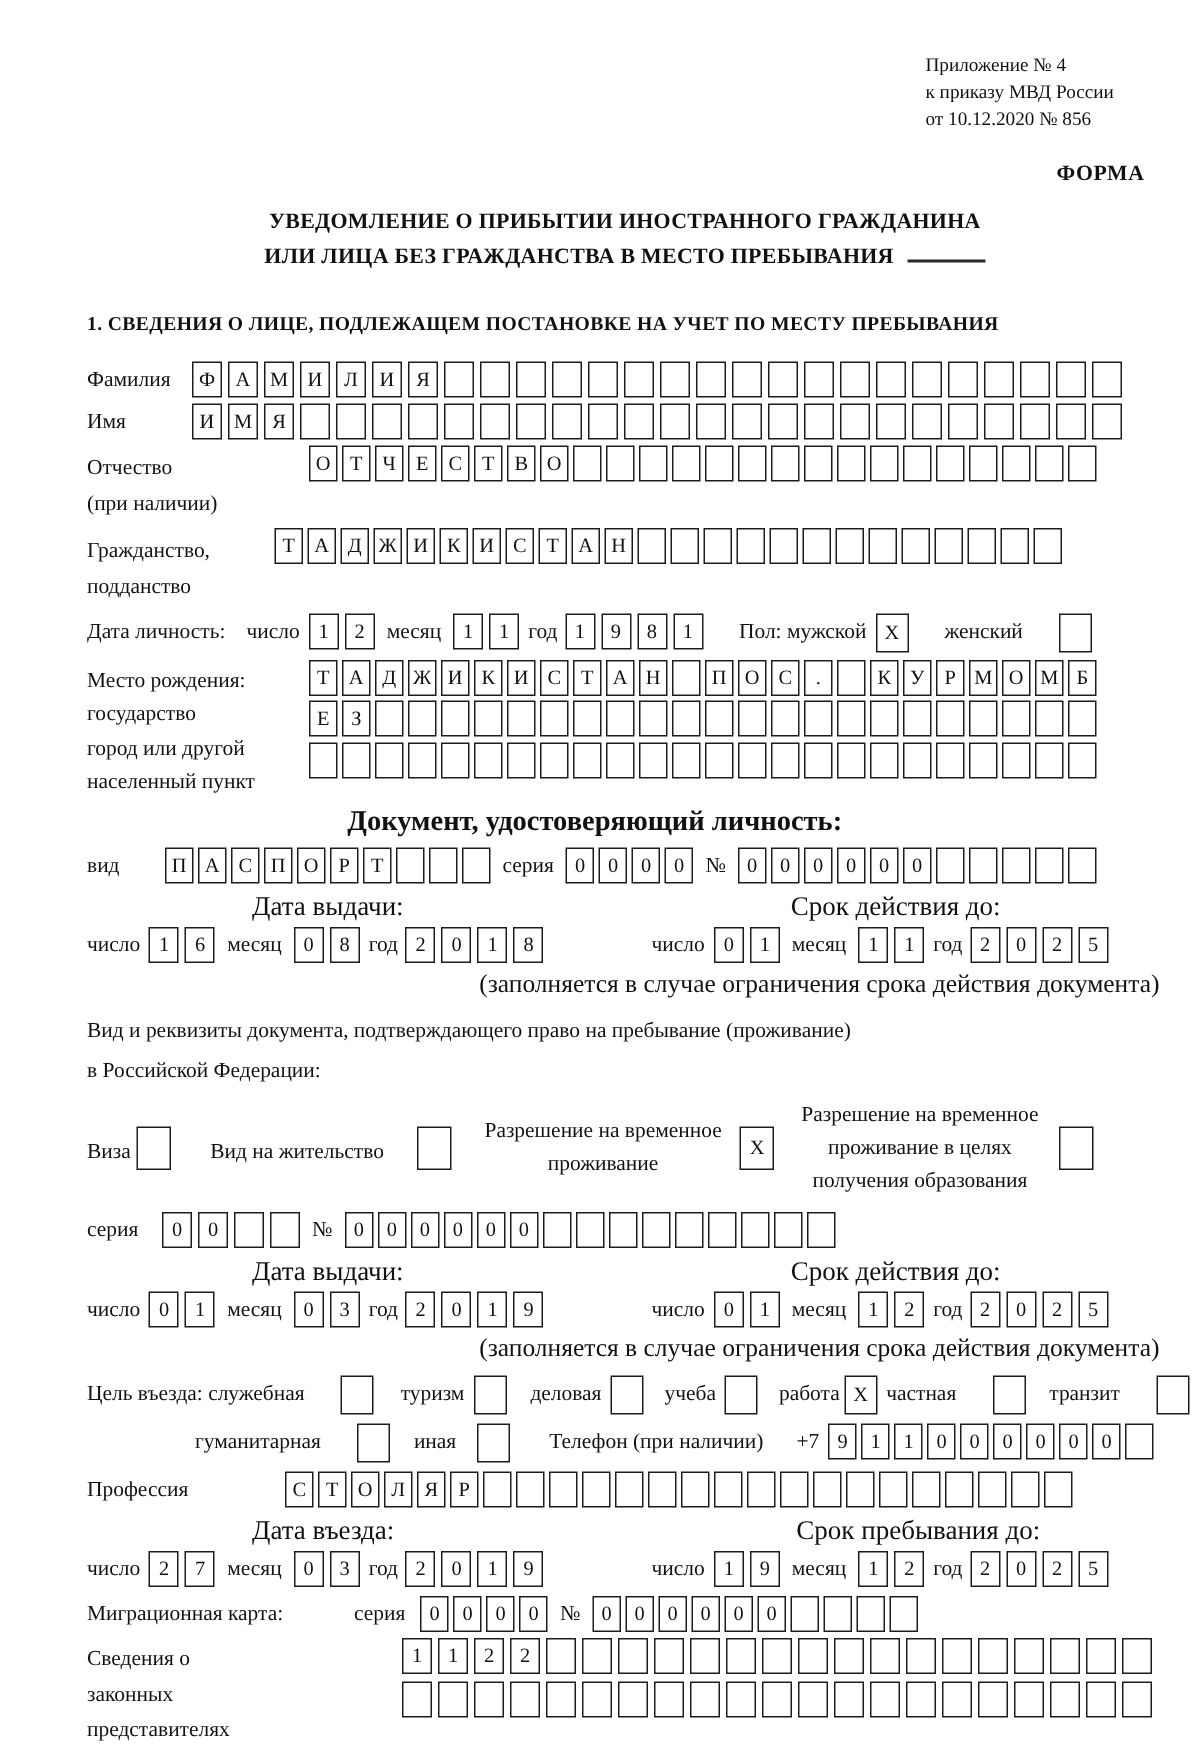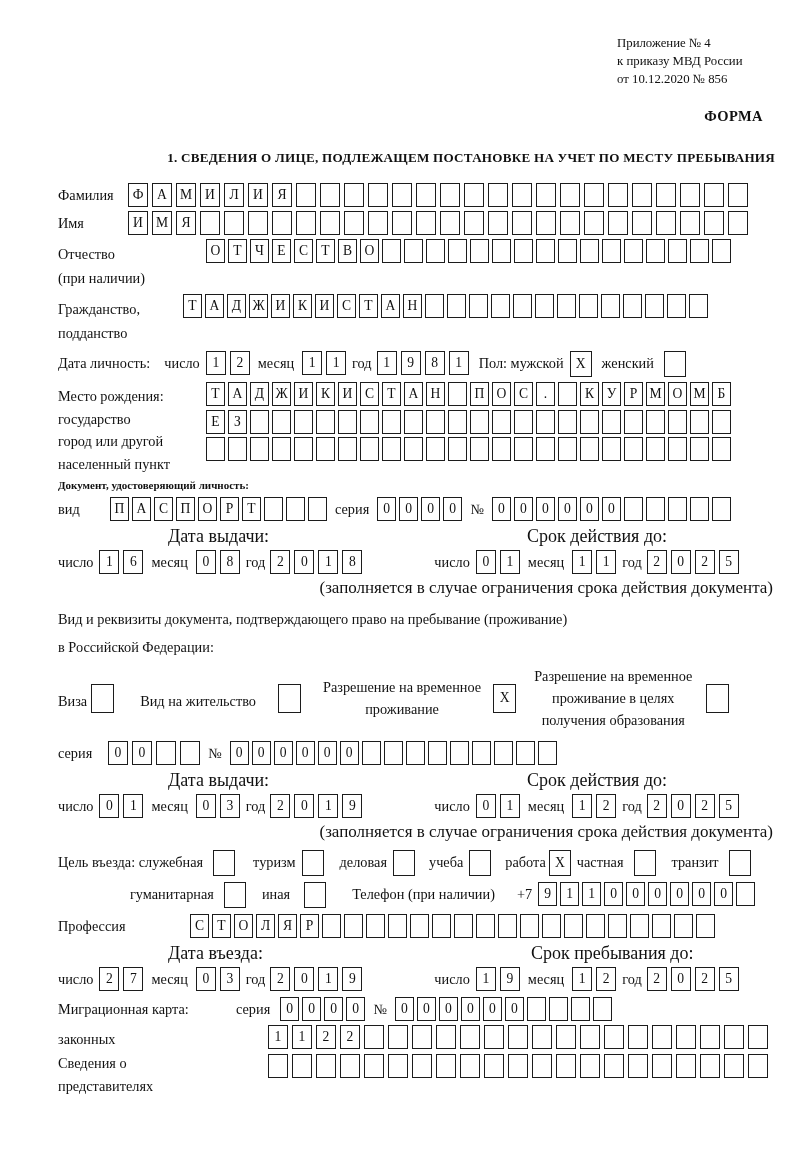--- a/index.html
+++ b/index.html
@@ -12,42 +12,42 @@
   .page { position:relative; width:800px; height:1163px; padding:34px 25px 0 58px; overflow:hidden; background:#fff; }
 
   
   .hdr { margin-left:559px; font-size:12.8px; line-height:1.42; }
   .hdr .blk2 { margin-top:7px; }
   .forma { text-align:right; font-weight:bold; font-size:14.5px; margin:20px 12px 12px 0; letter-spacing:.4px; }
 
   .title { text-align:center; font-weight:bold; font-size:14.6px; line-height:1.55; letter-spacing:.2px; }
   .uline { display:inline-block; width:52px; border-bottom:2px solid #2b2b2b; height:13px; margin-left:9px; }
 
-  .sec-head { font-weight:bold; font-size:13.1px; letter-spacing:.25px; margin:25px 0 17px 0;text-align:right; }
+  .sec-head { font-weight:bold; font-size:13.1px; letter-spacing:.25px; margin:25px 0 17px 0; }
 
   
   .frow { display:flex; align-items:flex-start; margin-bottom:4px;font-family:Liberation Serif, serif; }
   .lbl { font-size:14.3px; line-height:1.25; padding-top:4px; flex:none; }
   .lblcol { flex:none; font-size:14.3px; line-height:24px; padding-top:3px; }
   .w70 { width:70px; } .w125 { width:125px; } .w148 { width:148px; } .w132 { width:132px; }
   .cells { display:flex; gap:4px; flex:none; }
   .cell {
     width:20px; height:24px; flex:none;
     border:1.6px solid #1c1c1c;
     display:flex; align-items:center; justify-content:center;
     font-size:13.6px; background:#fff;
   }
   .cells.t { gap:3px; } .cells.t .cell { width:19px; }
   .gridcol .cells { margin-bottom:3.5px; }
   .cb .cell { width:22px; height:26px; }
   .cbL .cell { width:23px; height:29px; }
 
-  .mh { margin:0 8px; } .ml6 { margin-left:6px; } .ml10 { margin-left:10px; }
-
-  .center-bold { text-align:left; font-weight:bold; font-size:11px; margin:4px 40px 6px 0; }
+  .mh { margin:0 8px; } .ml6 { margin-left:6px; } .ml10 { margin-left:24px; }
+
+  .center-bold { text-align:center; font-weight:bold; font-size:19px; margin:4px 40px 6px 0; }
 
   .dhead-row { display:flex; font-size:18px; margin:5px 0 3px 0; }
   .dgroup { display:flex; align-items:flex-start; }
   .dgroup .lbl { padding-top:4px; }
   .note-r { text-align:right; font-size:17px; margin:2px 2px 8px 0; }
 
   .para { font-size:14.3px; line-height:1.9; margin-bottom:2px; }
 
   .cbrow { display:flex; align-items:center; font-size:14.3px; margin:4px 0 10px 0; }
   .cbtxt { text-align:center; line-height:1.55; }
@@ -61,20 +61,26 @@
 
 <div class="page">
 
   <div class="hdr">
     <div>Приложение № 4</div>
     <div>к приказу МВД России</div>
     <div>от 10.12.2020 № 856</div>
   </div>
   <div class="forma">ФОРМА</div>
 
+  <div class="title">
+    <div>УВЕДОМЛЕНИЕ О ПРИБЫТИИ ИНОСТРАННОГО ГРАЖДАНИНА</div>
+    <div>
+      <span>ИЛИ ЛИЦА БЕЗ ГРАЖДАНСТВА В МЕСТО ПРЕБЫВАНИЯ</span><span class="uline"></span>
+    </div>
+  </div>
 
   <div class="sec-head">1. СВЕДЕНИЯ О ЛИЦЕ, ПОДЛЕЖАЩЕМ ПОСТАНОВКЕ НА УЧЕТ ПО МЕСТУ ПРЕБЫВАНИЯ</div>
 
   <div class="frow">
     <div class="lbl w70">Фамилия</div>
     <div class="cells">
         <span class="cell">Ф</span>
         <span class="cell">А</span>
         <span class="cell">М</span>
         <span class="cell">И</span>
@@ -659,22 +665,22 @@
         <span class="cell">0</span>
         <span class="cell"></span>
         <span class="cell"></span>
         <span class="cell"></span>
         <span class="cell"></span>
       </div>
   </div>
 
   <div class="repwrap">
     <div class="lblcol" style="width:210px; line-height:23.5px">
+      <div>Сведения о</div>
       <div>законных</div>
-      <div>Сведения о</div>
       <div>представителях</div>
 
     </div>
     <div class="gridcol">
       <div class="cells" style="margin-bottom:5px">
           <span class="cell">1</span>
           <span class="cell">1</span>
           <span class="cell">2</span>
           <span class="cell">2</span>
           <span class="cell"></span>

